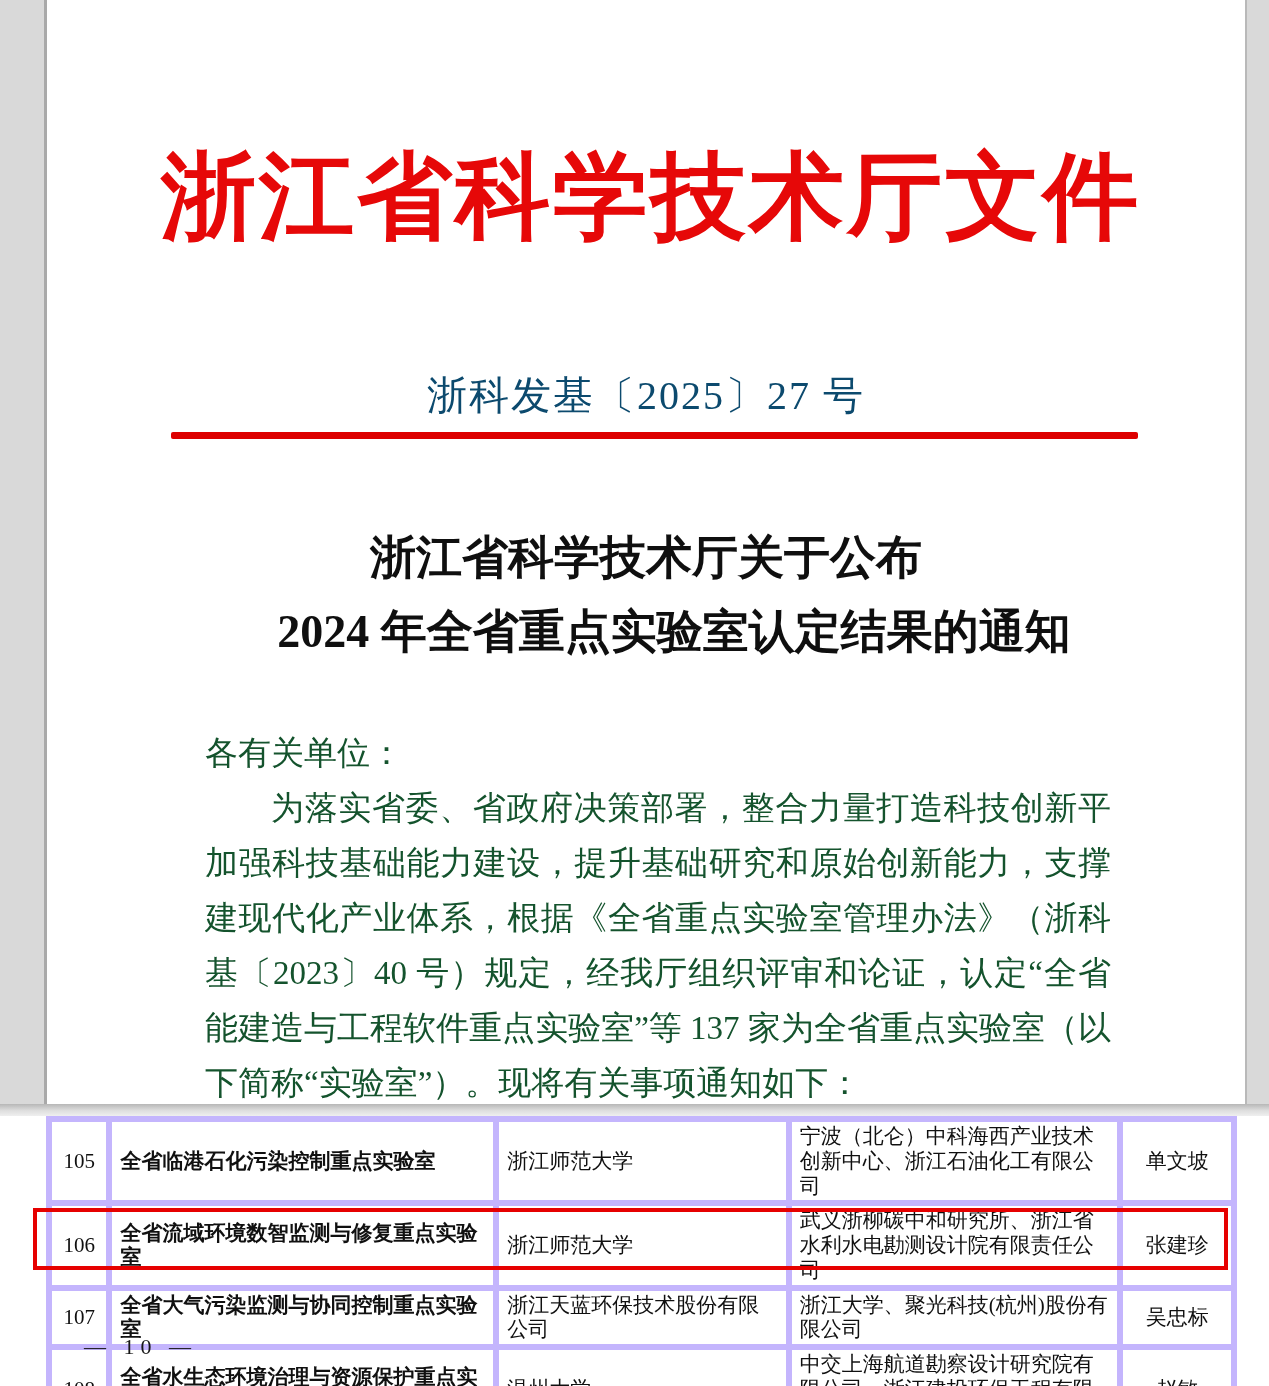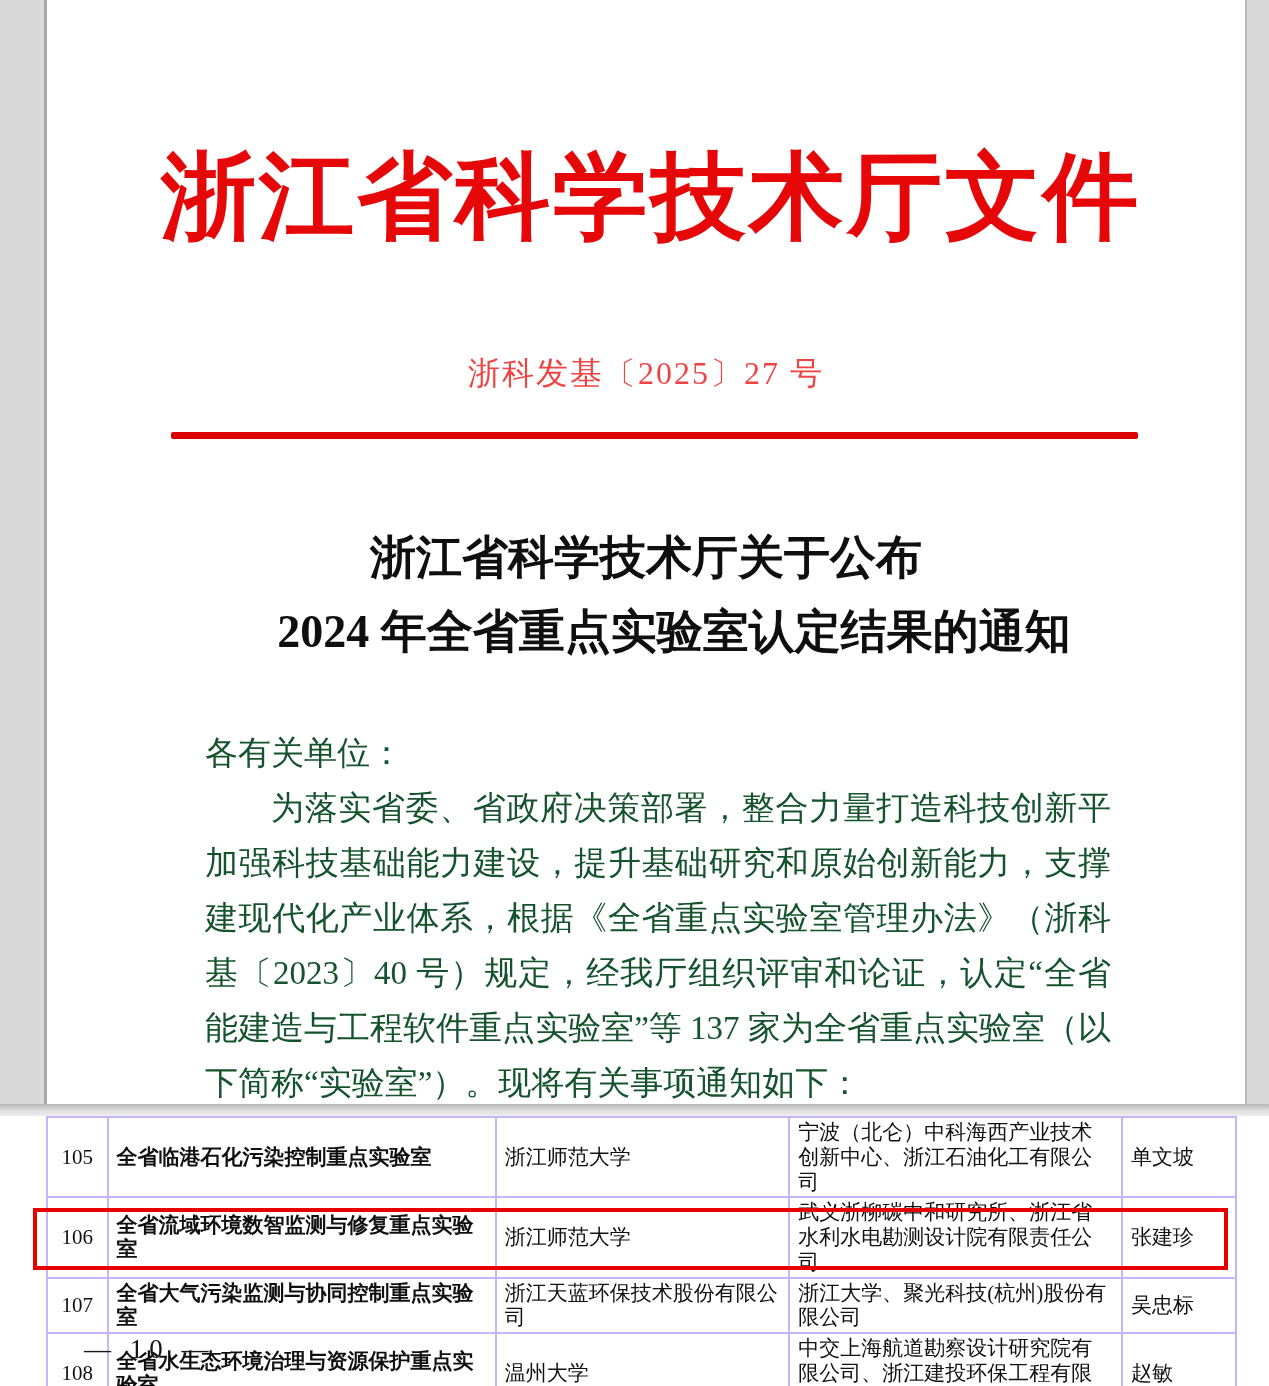--- a/index.html
+++ b/index.html
@@ -23,22 +23,22 @@
   }
   .red-title{
     position:absolute;top:138px;left:0;width:100%;
     margin:5px;text-align:center;
     font-size:95px;line-height:1.15;font-weight:900;
     letter-spacing:3px;
     color:#e60808;
     white-space:nowrap;
   }
   .doc-number{
-    position:absolute;top:352px;left:0;width:100%;
-    text-align:center;font-size:32px;letter-spacing:2px;color:#ef4444;
+    position:absolute;top:368px;left:0;width:100%;
+    text-align:center;font-size:40px;letter-spacing:2px;color:#0c4a6e;
   }
   .red-rule{
     position:absolute;top:432px;left:124px;width:967px;height:7px;
     background:#dd0000;border-radius:2px;
   }
   .notice-title{
     position:absolute;left:0;width:100%;
     text-align:center;font-weight:700;color:#0f0f0f;
     font-size:46px;line-height:60px;white-space:nowrap;
   }
@@ -72,45 +72,45 @@
     position:absolute;left:0;top:1116px;width:1269px;height:270px;
     background:#ffffff;
   }
   table.results{
     position:absolute;left:46px;top:0;
     width:1191px;
     border-collapse:collapse;table-layout:fixed;
     font-size:21px;color:#101010;
   }
   table.results td{
-    border:2px solid #c4b5fd;
+    border:6px solid #c4b5fd;
     vertical-align:middle;
     box-sizing:border-box;
     padding:2px 8px;
     line-height:1.18;
   }
   td.c-no{width:59px;text-align:center;}
   td.c-lab{width:378px;padding-left:16px;font-weight:bold;}
   td.c-inst{width:286px;padding-left:14px;}
   td.c-partner{width:324px;padding-left:10px;}
-  td.c-dir{width:111px;text-align:left;margin-top:24px;}
+  td.c-dir{width:111px;text-align:center;margin-top:24px;}
   tr.r1 td{height:48px;}
   tr.r2 td{height:49px;}
   tr.r3 td{height:51px;}
   tr.r4 td{height:49px;}
 
   .highlight-box{
     position:absolute;left:33px;top:92px;
     width:1187px;height:54px;
     border:4px solid #e60000;
     pointer-events:none;
   }
   .page-number{
     position:absolute;left:84px;top:218px;
-    font-size:27px;letter-spacing:6px;color:#161616;
+    font-size:22px;letter-spacing:6px;color:#161616;
   }
 </style>
 </head>
 <body>
 
 <div class="stage">
 
   <div class="page-top">
     <h1 class="red-title">浙江省科学技术厅文件</h1>
     <div class="doc-number">浙科发基〔2025〕27 号</div>

